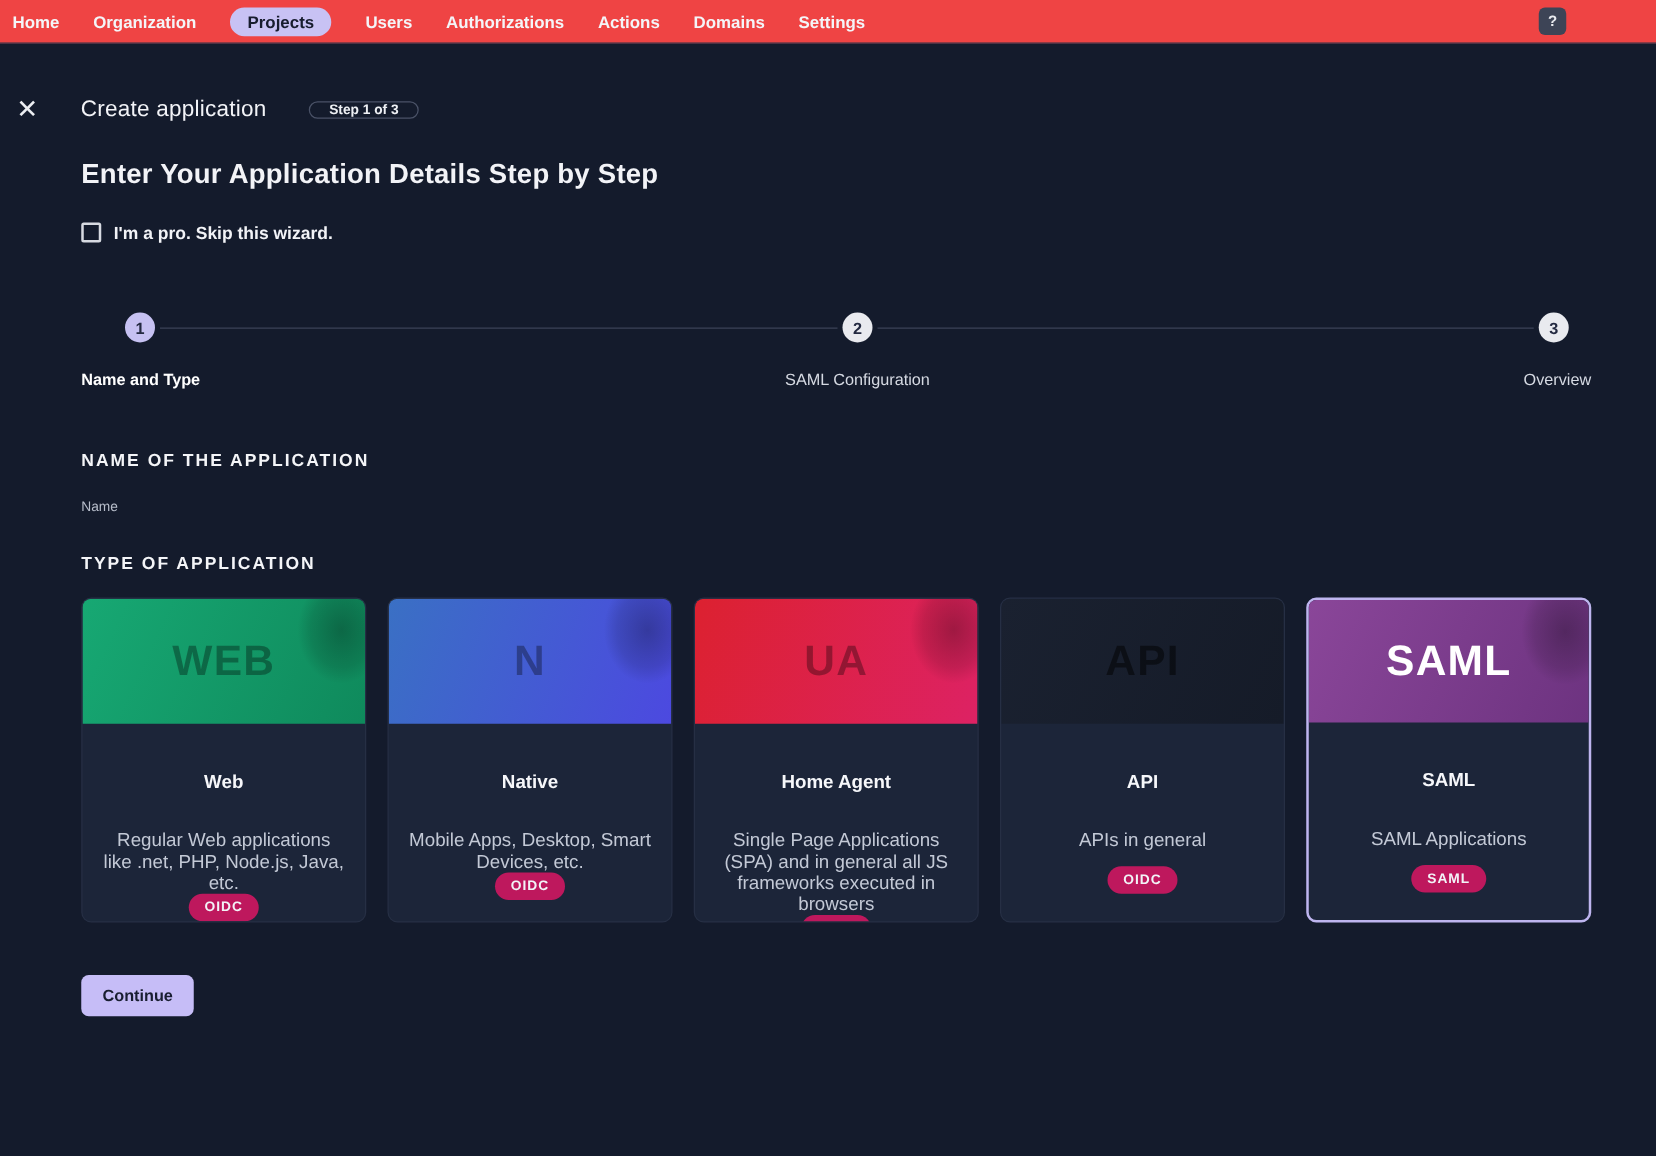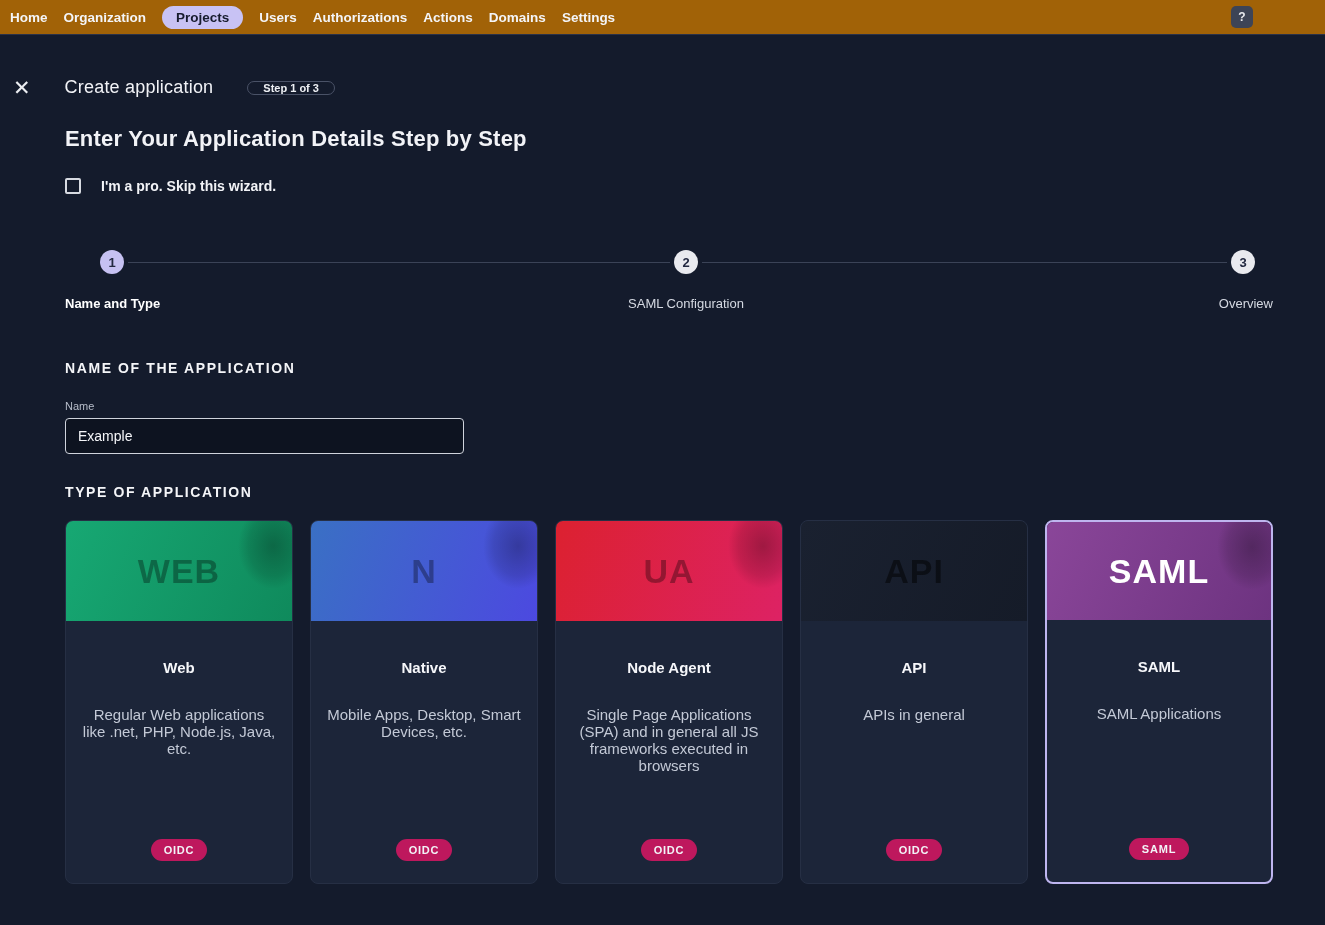--- a/index.html
+++ b/index.html
@@ -9,24 +9,24 @@
     color:#f2f3f7;
     font-family:"Liberation Sans", sans-serif;
     overflow-x:hidden;
   }
 
   
   .topnav {
     height:35px;
     display:flex;
     align-items:center;
-    gap:16px;
+    gap:27px;
     padding:0 10px;
     border-bottom:1px solid #2a3147;
-    background:#a16207;
+    background:#ef4444;
   }
   .nav-item {
     font-size:13.5px;
     font-weight:700;
     color:#f4f5f8;
     cursor:pointer;
     white-space:nowrap;
   }
   .nav-item.active {
     background:#c8c2f4;
@@ -84,21 +84,21 @@
   .wizard-heading {
     margin-top:28px;
     font-size:22px;
     font-weight:700;
     letter-spacing:0.2px;
   }
   .skip-row {
     margin-top:26px;
     display:flex;
     align-items:center;
-    gap:20px;
+    gap:10px;
   }
   .checkbox {
     width:16px; height:16px;
     border:2px solid #d7dae1;
     border-radius:2px;
     background:transparent;
     cursor:pointer;
     flex:0 0 auto;
   }
   .skip-label {
@@ -180,21 +180,21 @@
   
   .type-section { margin-top:30px; }
   .card-grid {
     margin-top:20px;
     display:grid;
     grid-template-columns:repeat(5, 1fr);
     gap:17px;
     width:1208px;
   }
   .app-card {
-    height:364px;
+    height:260px;
     border-radius:8px;
     border:1px solid #262f44;
     background:#1c2539;
     overflow:hidden;
     display:flex;
     flex-direction:column;
     cursor:pointer;
   }
   .app-card.selected {
     border:2px solid #beb5ef;
@@ -306,21 +306,20 @@
     <div class="step-circle upcoming step-c2">2</div>
     <div class="step-circle upcoming step-c3">3</div>
     <div class="step-label active">Name and Type</div>
     <div class="step-label l2">SAML Configuration</div>
     <div class="step-label l3">Overview</div>
   </div>
 
   <div class="name-section">
     <div class="section-title">NAME OF THE APPLICATION</div>
     <div class="field-label">Name</div>
-    <input class="name-input" type="text" value="Example" style="">
   </div>
 
   <div class="type-section">
     <div class="section-title">TYPE OF APPLICATION</div>
 
     <div class="card-grid">
 
       <div class="app-card">
         <div class="card-header hdr-web">
           <span>WEB</span>
@@ -344,21 +343,21 @@
           <div class="card-badge">OIDC</div>
         </div>
       </div>
 
       <div class="app-card">
         <div class="card-header hdr-ua">
           <span>UA</span>
           <span class="hdr-blob"></span>
         </div>
         <div class="card-body">
-          <div class="card-title">Node Agent</div>
+          <div class="card-title">Home Agent</div>
           <div class="card-desc">Single Page Applications (SPA) and in general all JS frameworks executed in browsers</div>
           <div class="card-badge">OIDC</div>
         </div>
       </div>
 
       <div class="app-card">
         <div class="card-header hdr-api">
           <span>API</span>
         </div>
         <div class="card-body">

